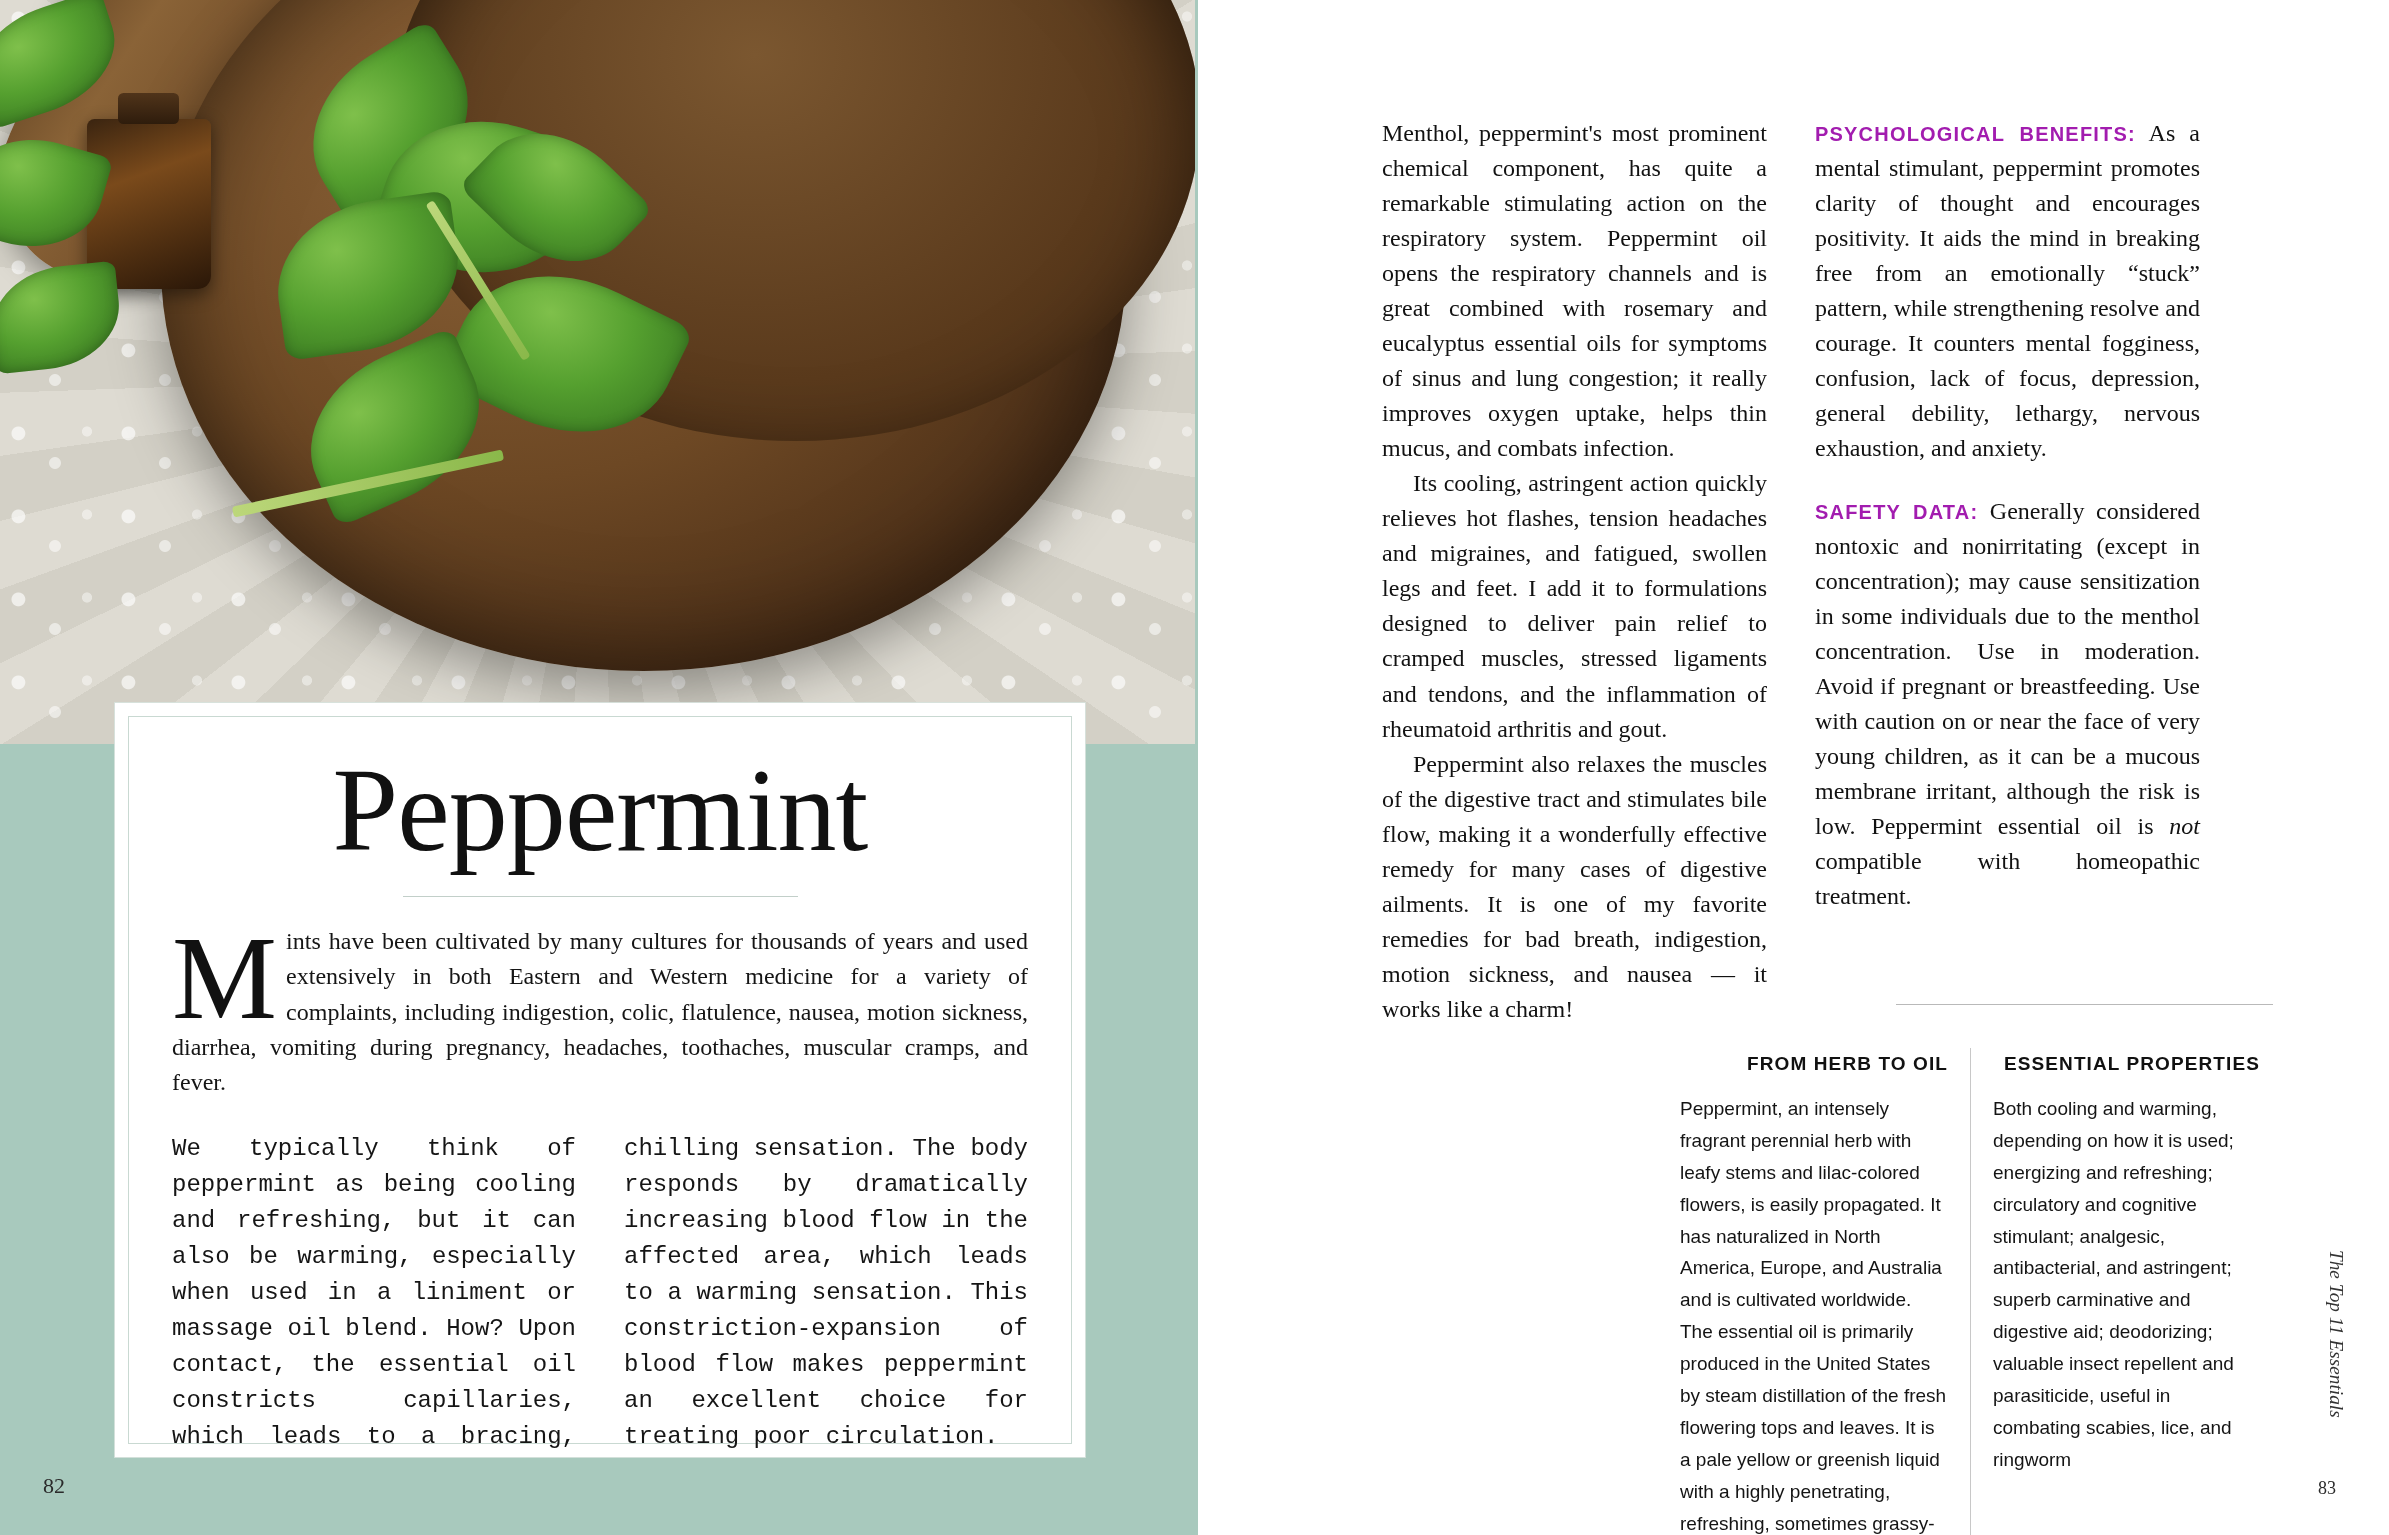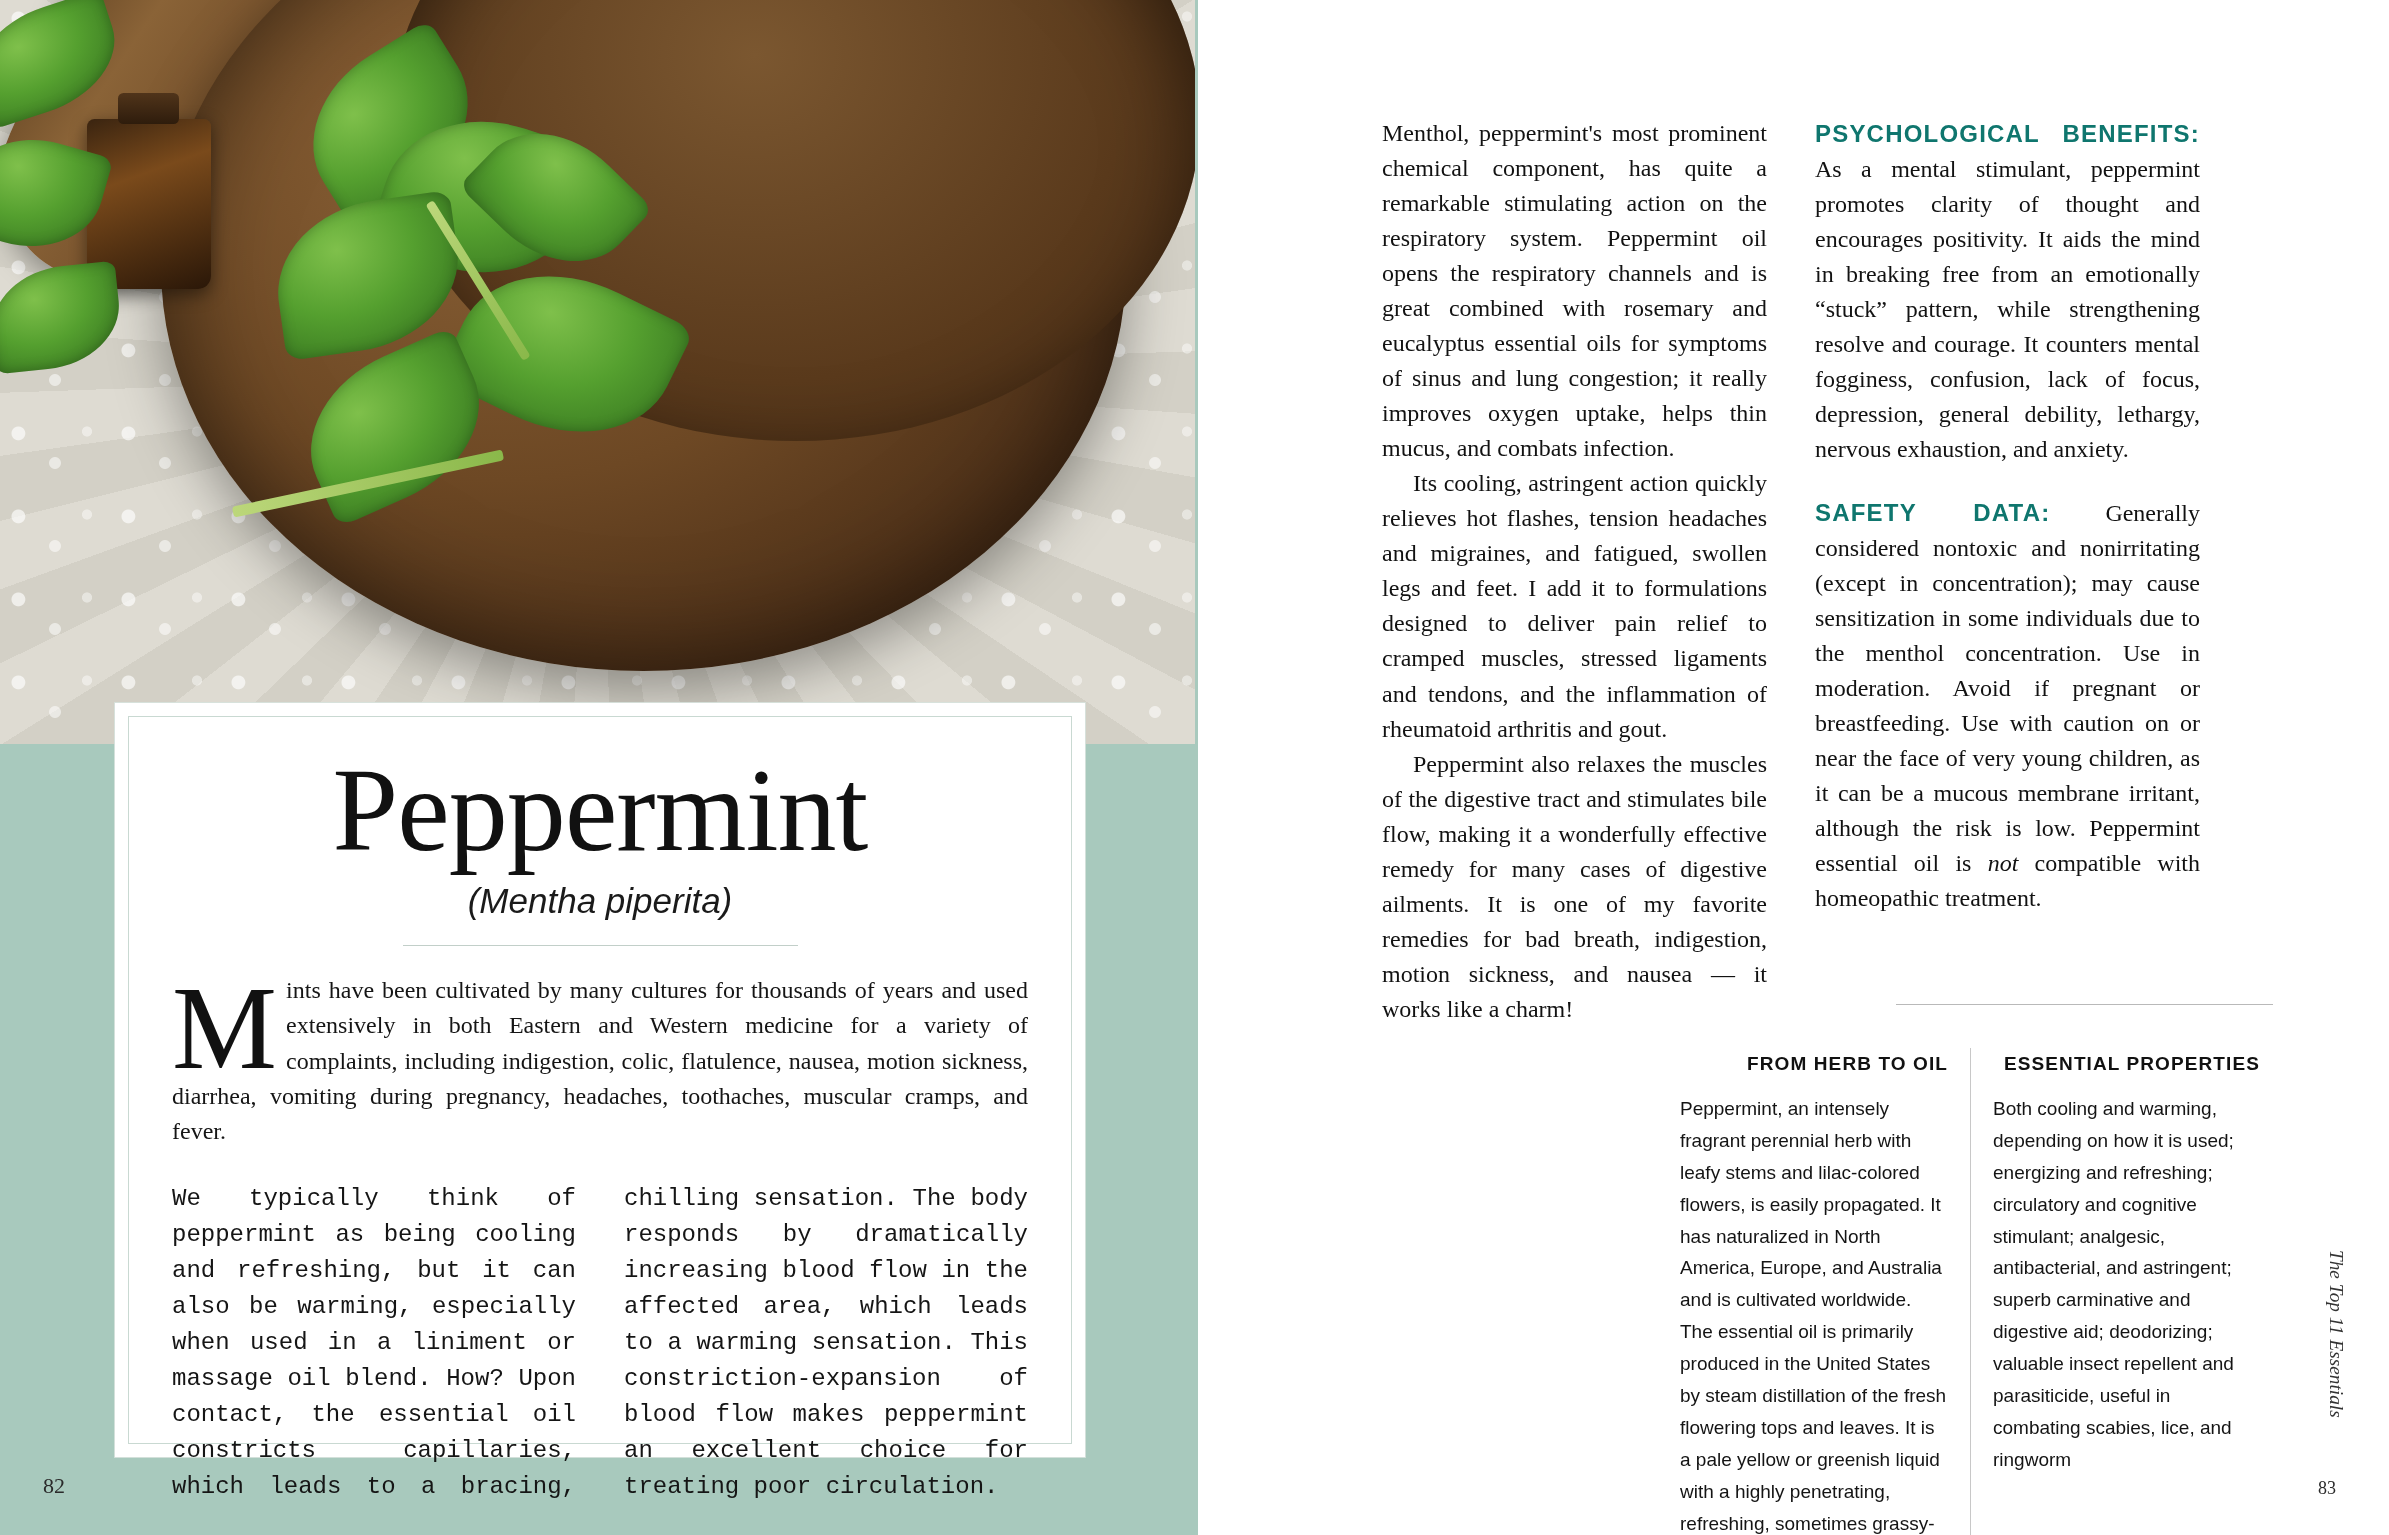--- a/index.html
+++ b/index.html
@@ -229,23 +229,23 @@
     line-height: 1.46;
     color: #121212;
     text-align: justify;
   }
   .rcol p { margin: 0; }
   .rcol p + p { text-indent: 31px; }
   .rcol .block + .block { margin-top: 27.6px; }
   .smallcaps {
     font-family: "Liberation Sans", sans-serif;
     font-weight: 700;
-    font-size: 24px;
+    font-size: 20px;
     letter-spacing: 1.2px;
-    color: #0f766e;
+    color: #a21caf;
   }
   .hrule {
     position: absolute;
     left: 698px;
     top: 1004px;
     width: 377px;
     height: 0.9px;
     background: #b9b9b9;
   }
   .bottom-boxes {
@@ -320,21 +320,20 @@
       <div class="leaf" style="left:303px;top:358px;width:184px;height:138px;transform:rotate(-24deg);"></div>
       <div class="leaf" style="left:478px;top:138px;width:156px;height:119px;transform:rotate(44deg);"></div>
       <div class="stem" style="left:230px;top:478px;width:276px;height:11px;transform:rotate(-12deg);"></div>
       <div class="stem" style="left:386px;top:276px;width:184px;height:9.2px;transform:rotate(58deg);"></div>
     </div>
 
     <div class="caption-card">
       <div class="inner-rule"></div>
       <div class="caption-inner">
         <h1 class="title">Peppermint</h1>
-        <div class="subtitle">(Mentha piperita)</div>
         <div class="sub-rule"></div>
 
         <div class="dropcap-para">
           <span class="dropcap">M</span><span>ints have been cultivated by many cultures for thousands of years and used extensively in both Eastern and Western medicine for a variety of complaints, including indigestion, colic, flatulence, nausea, motion sickness, diarrhea, vomiting during pregnancy, headaches, toothaches, muscular cramps, and fever.</span>
         </div>
 
         <div class="two-col">
           <p>We typically think of peppermint as being cooling and refreshing, but it can also be warming, especially when used in a liniment or massage oil blend. How? Upon contact, the essential oil constricts capillaries, which leads to a bracing, chilling sensation. The body responds by dramatically increasing blood flow in the affected area, which leads to a warming sensation. This constriction-expansion of blood flow makes peppermint an excellent choice for treating poor circulation.</p>
         </div>
       </div>

